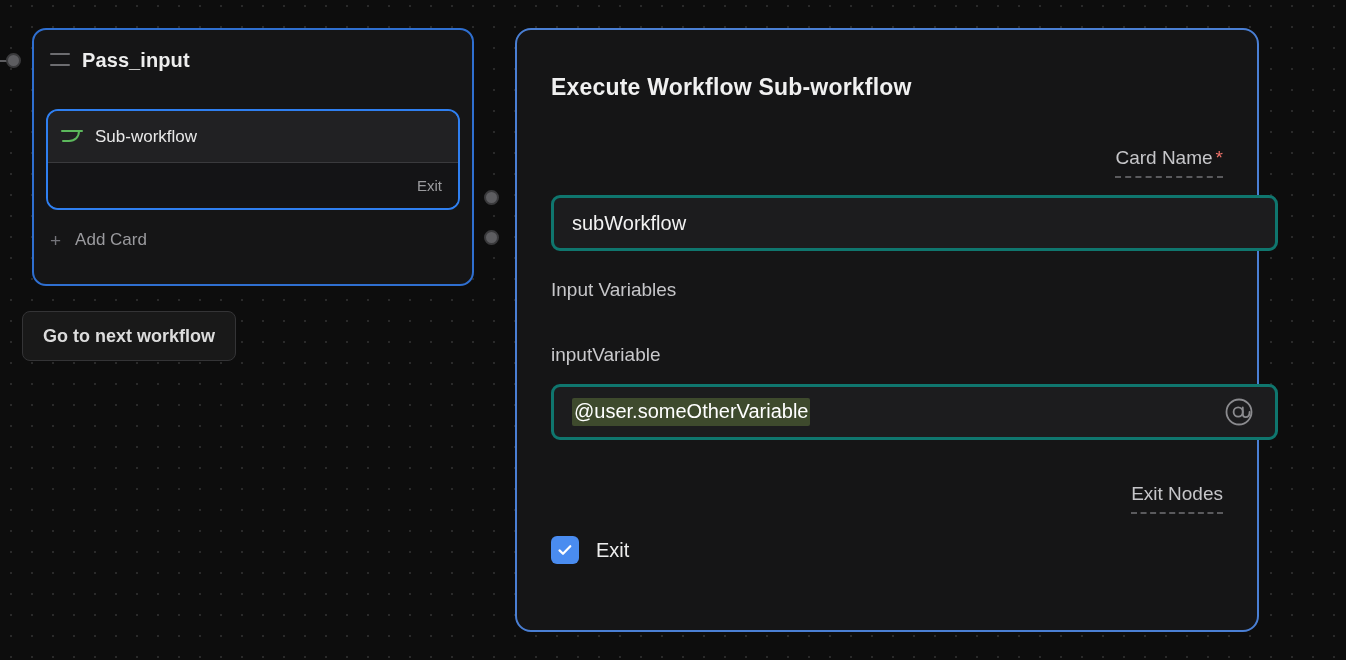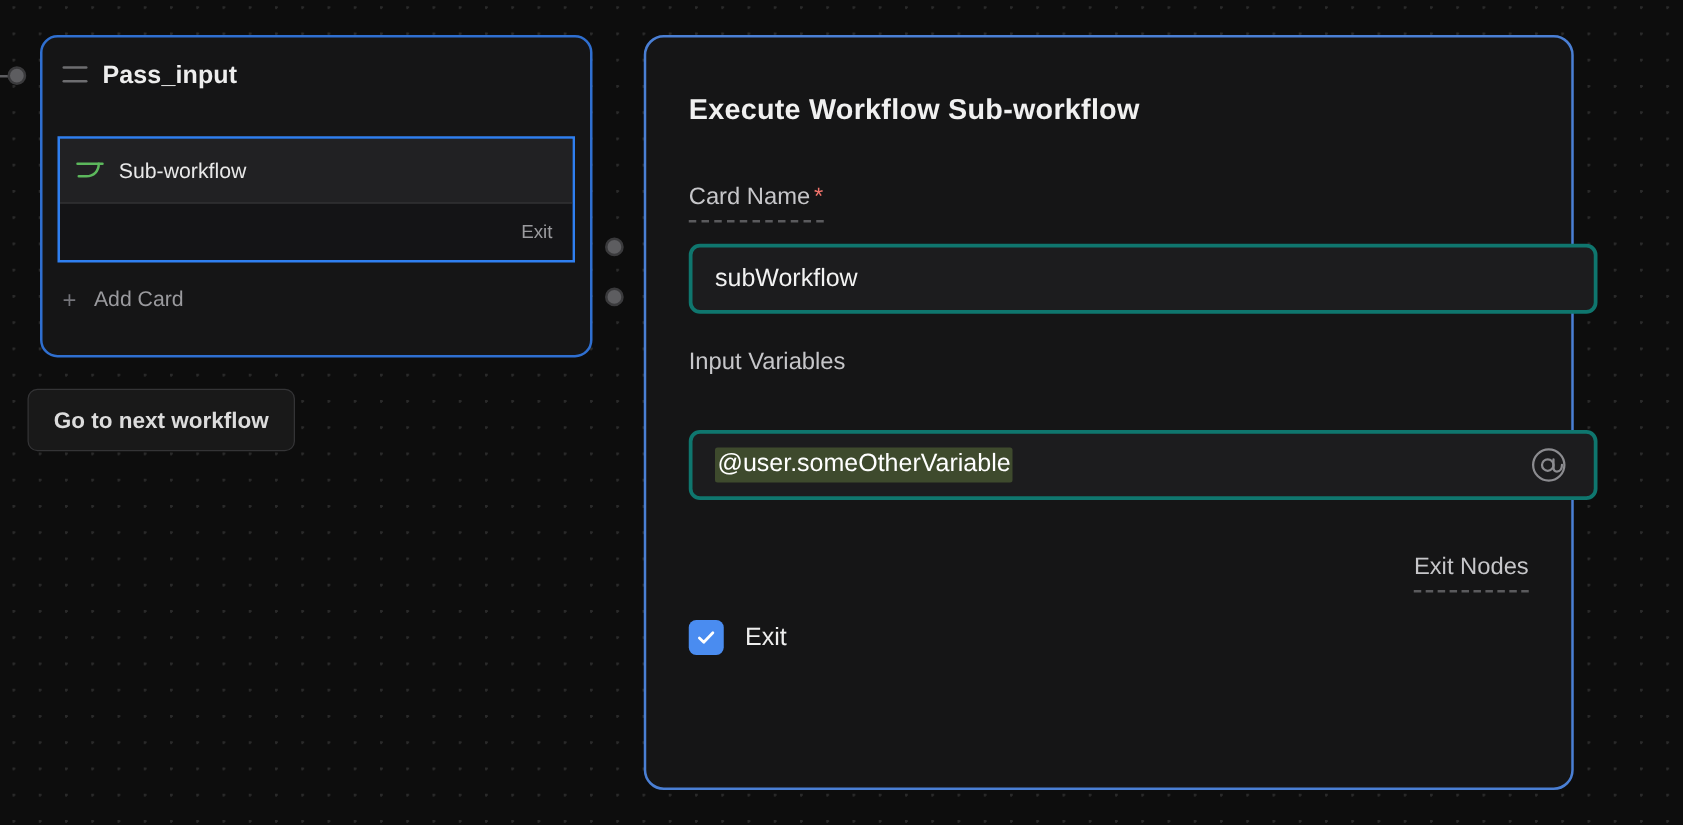--- a/index.html
+++ b/index.html
@@ -69,21 +69,21 @@
   }
 
   
   #sub-workflow-card {
     position: absolute;
     left: 12px;
     top: 79px;
     width: 414px;
     height: 101px;
     border: 2px solid #2f7ff0;
-    border-radius: 0;
+    border-radius: 12px;
     background: #1b1b1d;
     overflow: hidden;
   }
 
   #card-top {
     height: 52px;
     display: flex;
     align-items: center;
     gap: 11px;
     padding-left: 12px;
@@ -220,21 +220,21 @@
     display: flex;
     align-items: center;
     padding: 16px 18px;
     cursor: text;
   }
   .text-input .value {
     font-size: 20px;
     color: #f2f2f2;
   }
 
-  #card-name-block { margin-bottom: 28px; }
+  #card-name-block { margin-bottom: 28px; text-align: right; }
 
   #input-variables-heading {
     display: block;
     font-size: 19px;
     color: #c6c6c9;
     margin-bottom: 43px;
   }
 
   #input-variable-name {
     display: block;
@@ -341,20 +341,21 @@
         <span>Card Name</span><span class="req-star">*</span>
       </span>
       <div class="text-input">
         <span class="value">subWorkflow</span>
       </div>
     </div>
 
     <div>
       <span id="input-variables-heading">Input Variables</span>
 
+      <span id="input-variable-name">inputVariable</span>
 
       <div class="text-input" id="variable-input">
         <span class="var-token">@user.someOtherVariable</span>
         <span>
           <svg id="at-icon" viewBox="0 0 32 32" fill="none">
             <circle cx="16" cy="16" r="12.5" stroke="#8b8b8f" stroke-width="1.8"></circle>
             <circle cx="15.2" cy="16" r="4.6" stroke="#8b8b8f" stroke-width="1.8"></circle>
             <path d="M19.8 11.4 V18 C19.8 20.2 21.1 21.2 22.6 21.2 C25 21.2 26.6 19 26.6 15.8" stroke="#8b8b8f" stroke-width="1.8" stroke-linecap="round" fill="none"></path>
           </svg>
         </span>

